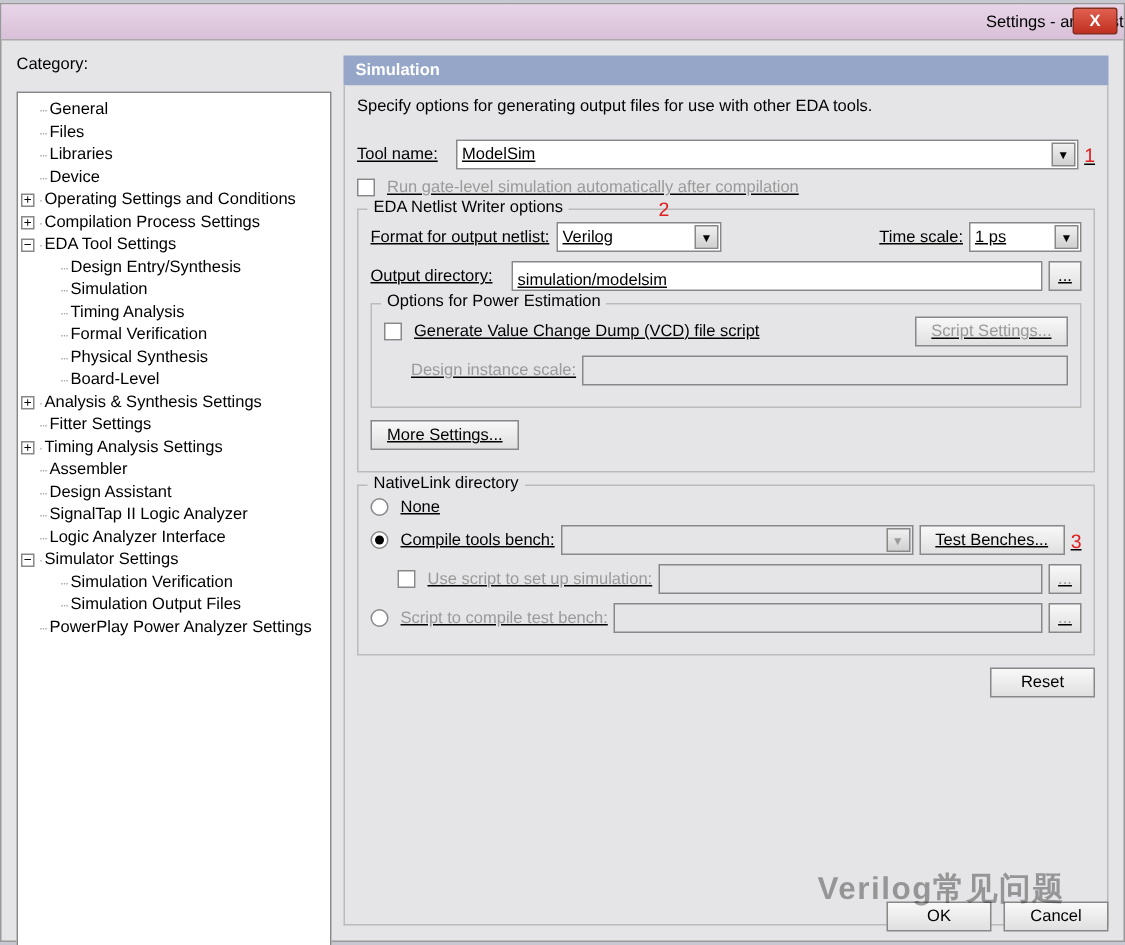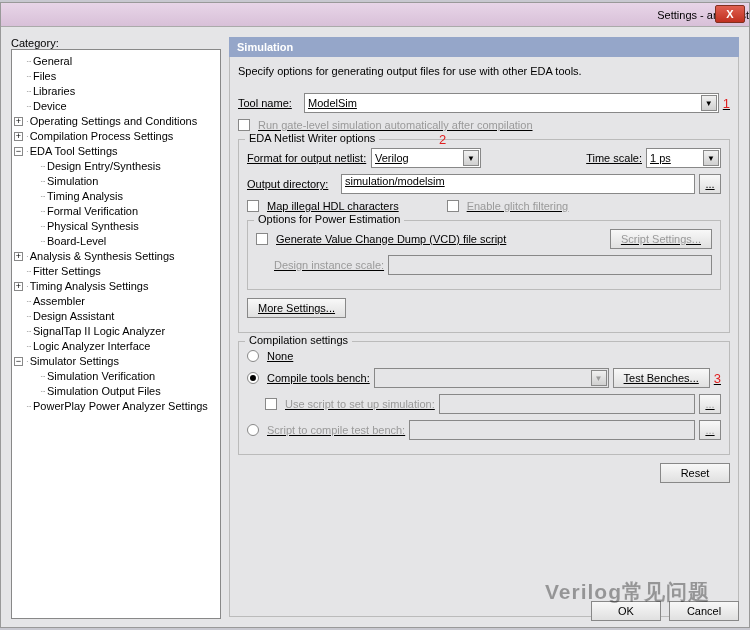--- a/index.html
+++ b/index.html
@@ -2,34 +2,34 @@
 <html><head>
 <meta charset="utf-8">
 <style>
 * { box-sizing: border-box; font-family: "Microsoft Sans Serif", Arial, sans-serif; font-size: 11px; }
 body { margin: 0; background: #c8c8d0; width: 750px; height: 630px; position: relative; }
 .window { position: absolute; left: 0; top: 2px; width: 750px; height: 626px; background: #e5e5e7; border: 1px solid #999; }
 .titlebar { height: 24px; background: linear-gradient(#e8d5e8,#d8c0d8); display: flex; align-items: center; padding-left: 8px; border-bottom: 1px solid #aaa; position: relative; justify-content: flex-end; }
 .close-btn { position: absolute; right: 4px; top: 2px; width: 30px; height: 18px; background: linear-gradient(#e06050,#c03020); color: #fff; text-align: center; line-height: 16px; font-weight: bold; border: 1px solid #803020; border-radius: 2px; }
 .body { display: flex; padding: 10px; height: calc(100% - 24px); gap: 8px; }
 .left { width: 210px; }
-.cat-label { display: block; margin-bottom: 0; }
+.cat-label { display: block; margin-bottom: 12px; }
 .tree { background: #fff; border: 1px solid #888; height: 570px; padding: 4px 2px; overflow: hidden; line-height: 15px; }
 .tree .row { display: flex; align-items: center; white-space: nowrap; margin: 0; }
 .exp { width: 9px; height: 9px; border: 1px solid #888; display: inline-flex; align-items: center; justify-content: center; font-size: 9px; line-height: 7px; margin-right: 3px; background: #fff; }
 .sp { display: inline-block; }
 .tree .dots { color: #999; margin-right: 2px; font-size: 8px; letter-spacing: -1px; }
 .right { flex: 1; display: flex; flex-direction: column; }
 .panel-title { background: #95a6c9; color: #fff; padding: 4px 8px; font-weight: bold; }
 .panel-body { border: 1px solid #bbb; border-top: none; flex: 1; padding: 8px; background: #e5e5e7; position: relative; }
 .desc { margin-bottom: 16px; }
 .form-row { display: flex; align-items: center; margin-bottom: 6px; gap: 4px; text-decoration: underline; }
 .combo { background: #fff; border: 1px solid #888; height: 20px; display: flex; align-items: center; padding: 0 3px; position: relative; }
 .combo .arrow { position: absolute; right: 1px; top: 1px; width: 16px; height: 16px; background: linear-gradient(#f0f0f0,#d0d0d0); border: 1px solid #888; display: flex; align-items: center; justify-content: center; font-size: 8px; }
-.input { background: #fff; border: 1px solid #888; height: 20px; padding: 0 3px; display: flex; align-items: flex-start; }
+.input { background: #fff; border: 1px solid #888; height: 20px; padding: 0 3px; display: flex; align-items: flex-end; }
 .chk { width: 12px; height: 12px; border: 1px solid #888; background: #fff; display: inline-block; margin-right: 4px; flex-shrink: 0; }
 .radio { width: 12px; height: 12px; border: 1px solid #888; border-radius: 50%; background: #fff; display: inline-flex; align-items: center; justify-content: center; margin-right: 4px; flex-shrink: 0; }
 .radio.sel::after { content: ""; width: 6px; height: 6px; background: #000; border-radius: 50%; }
 .group { border: 1px solid #bbb; padding: 8px; margin: 8px 0; position: relative; }
 .group-title { position: absolute; top: -8px; left: 6px; background: #e5e5e7; padding: 0 4px; }
 .btn { background: linear-gradient(#f8f8f8,#e0e0e0); border: 1px solid #888; padding: 3px 10px; }
 .btn.dis { color: #999; }
 .dots-btn { width: 22px; height: 20px; background: linear-gradient(#f8f8f8,#e0e0e0); border: 1px solid #888; display: flex; align-items: center; justify-content: center; }
 .disabled { color: #9a9a9a; }
 .red { color: #e02020; font-size: 13px; }
@@ -204,47 +204,40 @@
               <div class="arrow">▼</div>
             </div>
           </div>
           <div class="form-row">
             <span style="width:90px">Output directory:</span>
             <div class="input" style="flex:1">
                 <span>simulation/modelsim</span>
               </div>
             <div class="dots-btn">...</div>
           </div>
-          <div class="form-row">
-            <span class="chk"></span>
-            <span>Map illegal HDL characters</span>
-            <span style="width:40px"></span>
-            <span class="chk disabled"></span>
-            <span class="disabled">Enable glitch filtering</span>
-          </div>
           <div class="group">
             <span class="group-title">Options for Power Estimation</span>
             <div class="form-row">
               <span class="chk"></span>
               <span>Generate Value Change Dump (VCD) file script</span>
               <span style="flex:1"></span>
               <button class="btn dis">Script Settings...</button>
             </div>
             <div class="form-row">
               <span class="disabled" style="margin-left:18px">Design instance scale:</span>
               <div class="input disabled" style="flex:1;background:#e5e5e7"></div>
             </div>
           </div>
           <div class="form-row">
             <button class="btn">More Settings...</button>
           </div>
         </div>
 
         <div class="group">
-          <span class="group-title">Compilation settings</span>
+          <span class="group-title">NativeLink directory</span>
           <div class="form-row">
             <span class="radio"></span>
             <span>None</span>
           </div>
           <div class="form-row">
             <span class="radio sel"></span>
             <span>Compile tools bench:</span>
             <div class="combo disabled" style="flex:1;background:#e5e5e7">
                 <div class="arrow">▼</div>
               </div>

